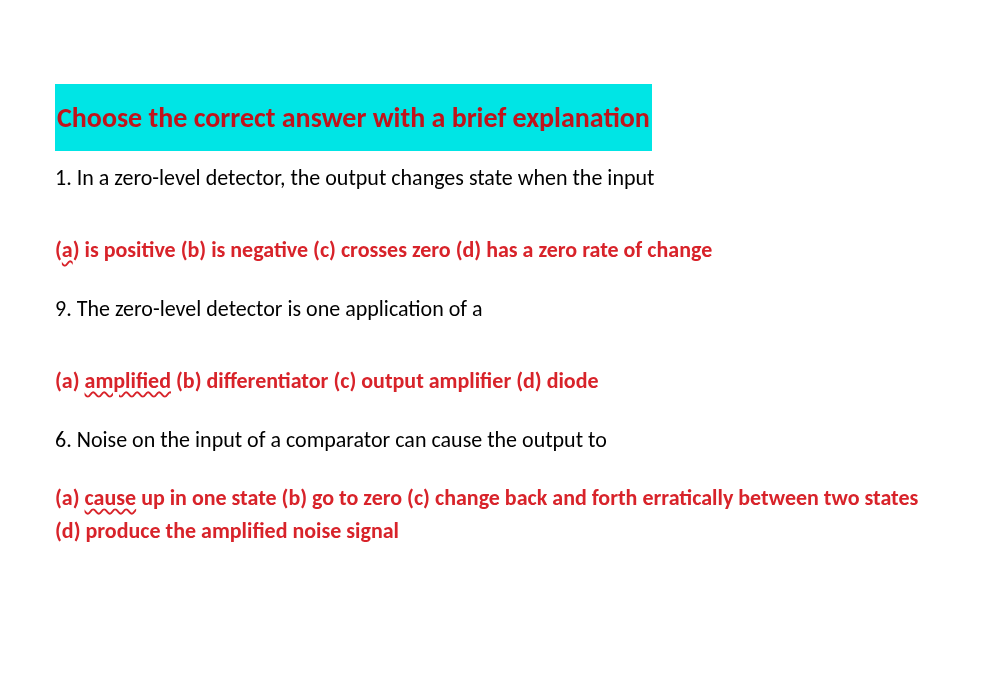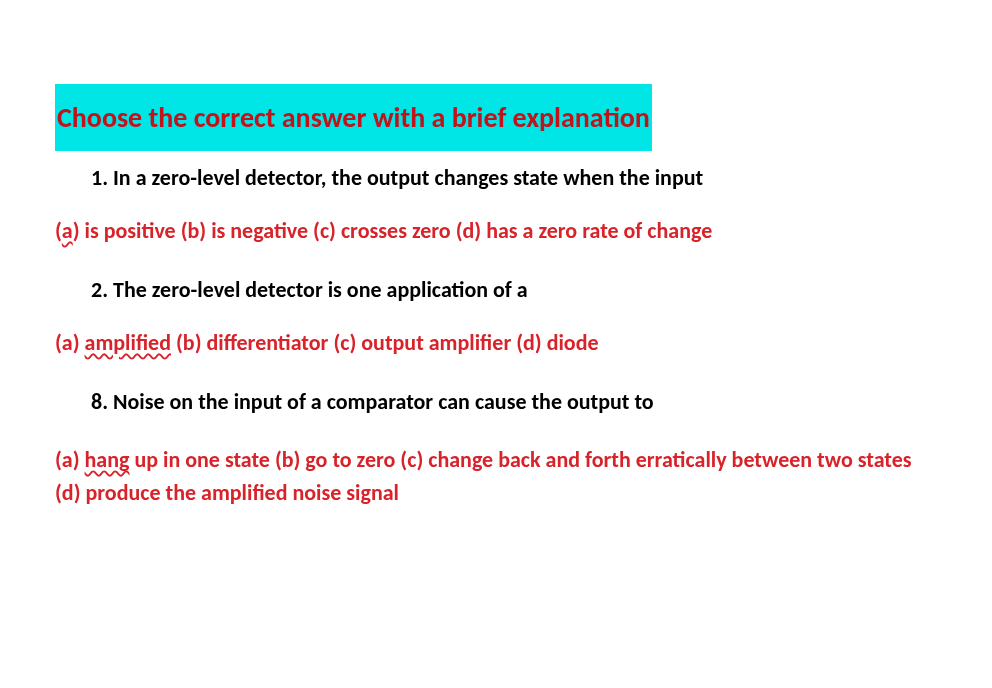--- a/index.html
+++ b/index.html
@@ -17,31 +17,30 @@
     .heading {
       background-color: #00e5e5;
       color: #c0131b;
       font-weight: bold;
       font-size: 28px;
       display: inline;
       padding: 16px 2px;
     }
     .question {
       color: #000000;
-      font-weight: bold;
+      font-weight: normal;
       font-size: 22px;
       margin-top: 28px;
       line-height: 1.4;
-      margin-left: 36px;
     }
     .options {
       color: #d8232a;
       font-weight: bold;
       font-size: 22px;
-      margin-top: 20px;
+      margin-top: 39px;
       line-height: 1.5;
     }
     .spell-underline {
       text-decoration: underline;
       text-decoration-style: wavy;
       text-decoration-color: #d8232a;
       text-decoration-thickness: 1.5px;
       text-underline-offset: 3px;
     }
     .q3-options {
@@ -53,21 +52,21 @@
 
 <div>
   <span class="heading">Choose the correct answer with a brief explanation</span>
 </div>
 
 <div class="question">1. In a zero-level detector, the output changes state when the input</div>
 <div class="options">
   <span> (</span><span class="spell-underline">a</span><span>) is positive (b) is negative (c) crosses zero (d) has a zero rate of change</span>
 </div>
 
-<div class="question">2. The zero-level detector is one application of a</div>
+<div class="question">9. The zero-level detector is one application of a</div>
 <div class="options">
   <span> (a) </span><span class="spell-underline">amplified</span><span> (b) differentiator (c) output amplifier (d) diode</span>
 </div>
 
-<div class="question">8. Noise on the input of a comparator can cause the output to</div>
+<div class="question">6. Noise on the input of a comparator can cause the output to</div>
 <div class="options q3-options">
-  <span>(a) </span><span class="spell-underline">hang</span><span> up in one state (b) go to zero (c) change back and forth erratically between two states  (d) produce the amplified noise signal</span>
+  <span>(a) </span><span class="spell-underline">cause</span><span> up in one state (b) go to zero (c) change back and forth erratically between two states  (d) produce the amplified noise signal</span>
 </div>
 
 </body></html>

